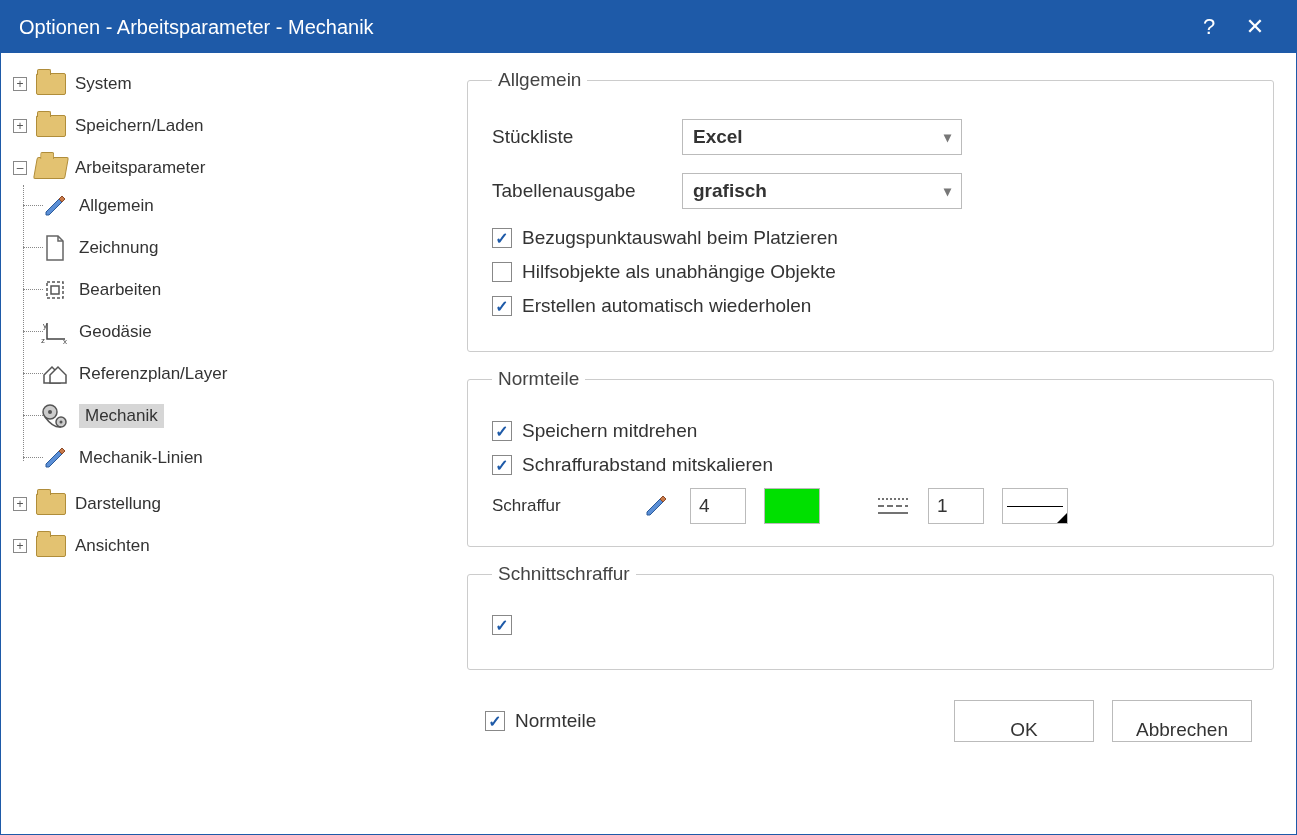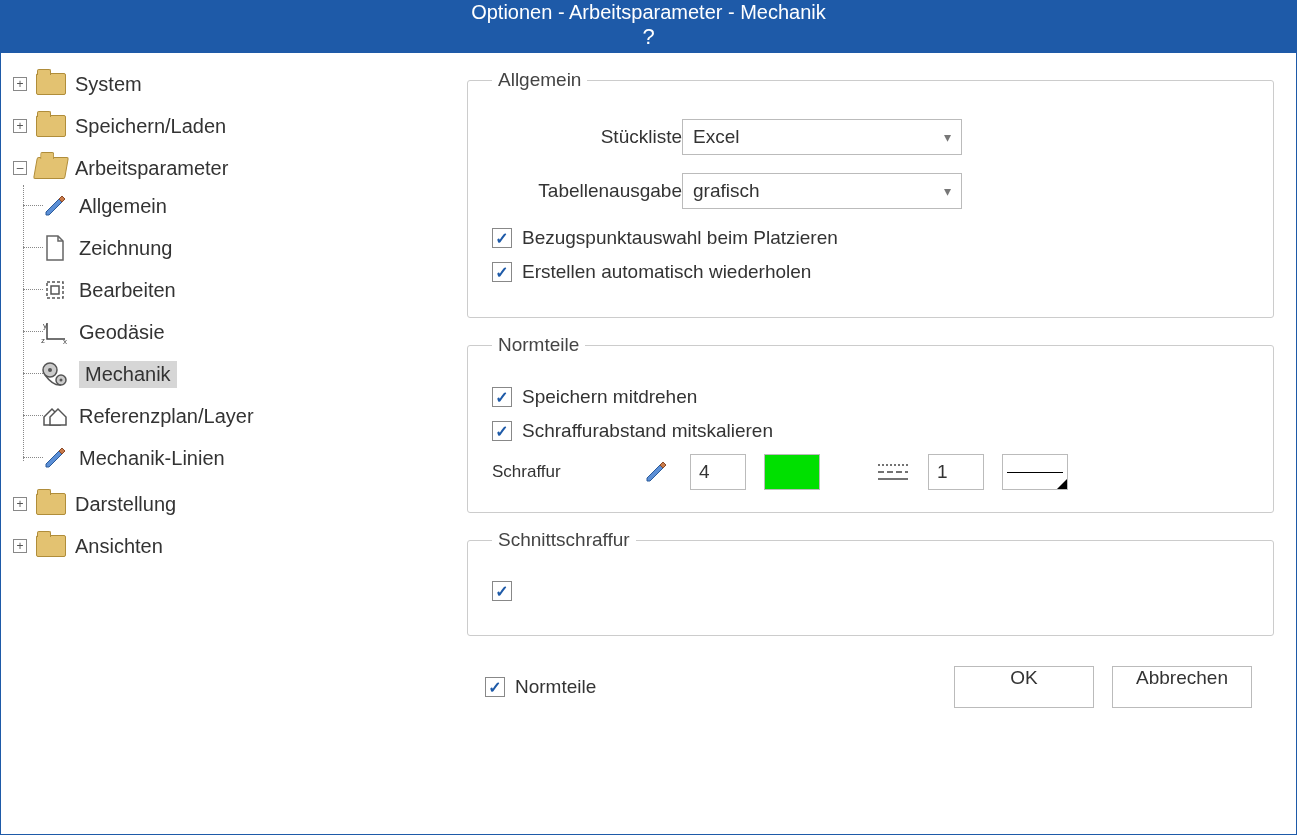--- a/index.html
+++ b/index.html
@@ -22,21 +22,20 @@
   }
   .titlebar {
     background: #1e5aa8;
     color: #fff;
     height: 52px;
     display: flex;
     align-items: center;
     padding: 0 18px;
     font-size: 20px;
     font-weight: 400;
-    flex-direction: column;
   }
   .titlebar .title { flex: 1; }
   .titlebar .btn {
     width: 46px;
     text-align: center;
     font-size: 22px;
     cursor: pointer;
   }
   .body {
     flex: 1;
@@ -63,21 +62,21 @@
     width: 14px; height: 14px;
     border: 1px solid #888;
     background: #fff;
     display: flex; align-items: center; justify-content: center;
     font-size: 12px; line-height: 1;
     color: #555;
     cursor: pointer;
     flex-shrink: 0;
   }
   .ticon { width: 32px; height: 28px; display:flex; align-items:center; justify-content:center; flex-shrink:0;}
-  .tlabel { font-size: 20px; color: #333; white-space: nowrap; }
+  .tlabel { font-size: 17px; color: #333; white-space: nowrap; }
   .tlabel.selected { background: #d6d6d6; padding: 2px 6px; }
   
   .tree ul ul::before {
     content: "";
     position: absolute;
     left: 10px;
     top: 0;
     bottom: 18px;
     border-left: 1px dotted #888;
   }
@@ -141,34 +140,34 @@
   }
   legend {
     font-size: 19px;
     color: #444;
     padding: 0 6px;
   }
   .form-row {
     display: flex;
     align-items: center;
     margin: 10px 0 18px 0;
-    text-align: right;
   }
   .form-row .lbl { width: 190px; font-size: 19px; color: #333;}
   .select {
     width: 280px;
     height: 36px;
     border: 1px solid #bbb;
     background: #fff;
     display: flex;
     align-items: center;
     padding: 0 10px;
     position: relative;
     cursor: pointer;
     font-size: 19px;
+    font-weight: bold;
   }
   .select::after {
     content: "▾";
     position: absolute;
     right: 10px;
     color: #777;
     font-size: 14px;
   }
   .chk {
     display: flex;
@@ -233,21 +232,21 @@
   }
   .footer .spacer { flex: 1; }
   .btn-std {
     min-width: 140px;
     height: 42px;
     border: 1px solid #bbb;
     background: #fff;
     font-size: 19px;
     margin-left: 18px;
     cursor: pointer;
-    display:flex; align-items:flex-start; justify-content:center;
+    display:flex; align-items:flex-end; justify-content:center;
   }
 </style>
 </head>
 <body>
 
 <div class="window">
 
   <div class="titlebar">
     <div class="title">Optionen - Arbeitsparameter - Mechanik</div>
     <div class="btn">?</div>
@@ -327,40 +326,40 @@
                       <text x="22" y="25" font-size="8" fill="#444">x</text>
                       <text x="0" y="24" font-size="8" fill="#444">z</text>
                     </svg>
               </div>
               <span class="tlabel">Geodäsie</span>
             </div>
               </li>
             <li>
                 <div class="row">
               <div class="ticon">
+                <svg width="30" height="26" viewBox="0 0 30 26">
+                      <path d="M4 14 L12 6 L20 14 V22 H4 Z" fill="#fff" stroke="#555" stroke-width="1.5"></path>
+                      <path d="M10 14 L18 6 L26 14 V22 H10 Z" fill="#fff" stroke="#555" stroke-width="1.5"></path>
+                    </svg>
+              </div>
+              <span class="tlabel">Referenzplan/Layer</span>
+            </div>
+              </li>
+            <li>
+                <div class="row">
+              <div class="ticon">
                 <svg width="30" height="28" viewBox="0 0 30 28">
                       <circle cx="10" cy="10" r="7" fill="#ccc" stroke="#555" stroke-width="1.5"></circle>
                       <circle cx="10" cy="10" r="2" fill="#555"></circle>
                       <circle cx="21" cy="20" r="5" fill="#ccc" stroke="#555" stroke-width="1.5"></circle>
                       <circle cx="21" cy="20" r="1.5" fill="#555"></circle>
                       <path d="M5 15 Q13 26 21 25" fill="none" stroke="#555" stroke-width="1.5"></path>
                     </svg>
               </div>
               <span class="tlabel selected">Mechanik</span>
-            </div>
-              </li>
-            <li>
-                <div class="row">
-              <div class="ticon">
-                <svg width="30" height="26" viewBox="0 0 30 26">
-                      <path d="M4 14 L12 6 L20 14 V22 H4 Z" fill="#fff" stroke="#555" stroke-width="1.5"></path>
-                      <path d="M10 14 L18 6 L26 14 V22 H10 Z" fill="#fff" stroke="#555" stroke-width="1.5"></path>
-                    </svg>
-              </div>
-              <span class="tlabel">Referenzplan/Layer</span>
             </div>
               </li>
             <li>
                 <div class="row">
               <div class="ticon">
                 <svg width="26" height="26" viewBox="0 0 26 26">
                       <path d="M4 22 L7 22 L20 9 L17 6 L4 19 Z" fill="#5b8fd6" stroke="#2a5a9a"></path>
                       <path d="M17 6 L20 9 L23 6 L20 3 Z" fill="#c97b4a" stroke="#8a4a2a"></path>
                     </svg>
               </div>
@@ -402,20 +401,24 @@
         </div>
         <div class="form-row">
           <div class="lbl">Tabellenausgabe</div>
           <div class="select">
             <span>grafisch</span>
           </div>
         </div>
         <div class="chk">
           <div class="chkbox">✓</div>
           <span>Bezugspunktauswahl beim Platzieren</span>
+        </div>
+        <div class="chk">
+          <div class="chkbox"></div>
+          <span>Hilfsobjekte als unabhängige Objekte</span>
         </div>
         <div class="chk">
           <div class="chkbox">✓</div>
           <span>Erstellen automatisch wiederholen</span>
         </div>
       </fieldset>
 
       <fieldset>
         <legend>Normteile</legend>
         <div class="chk">

